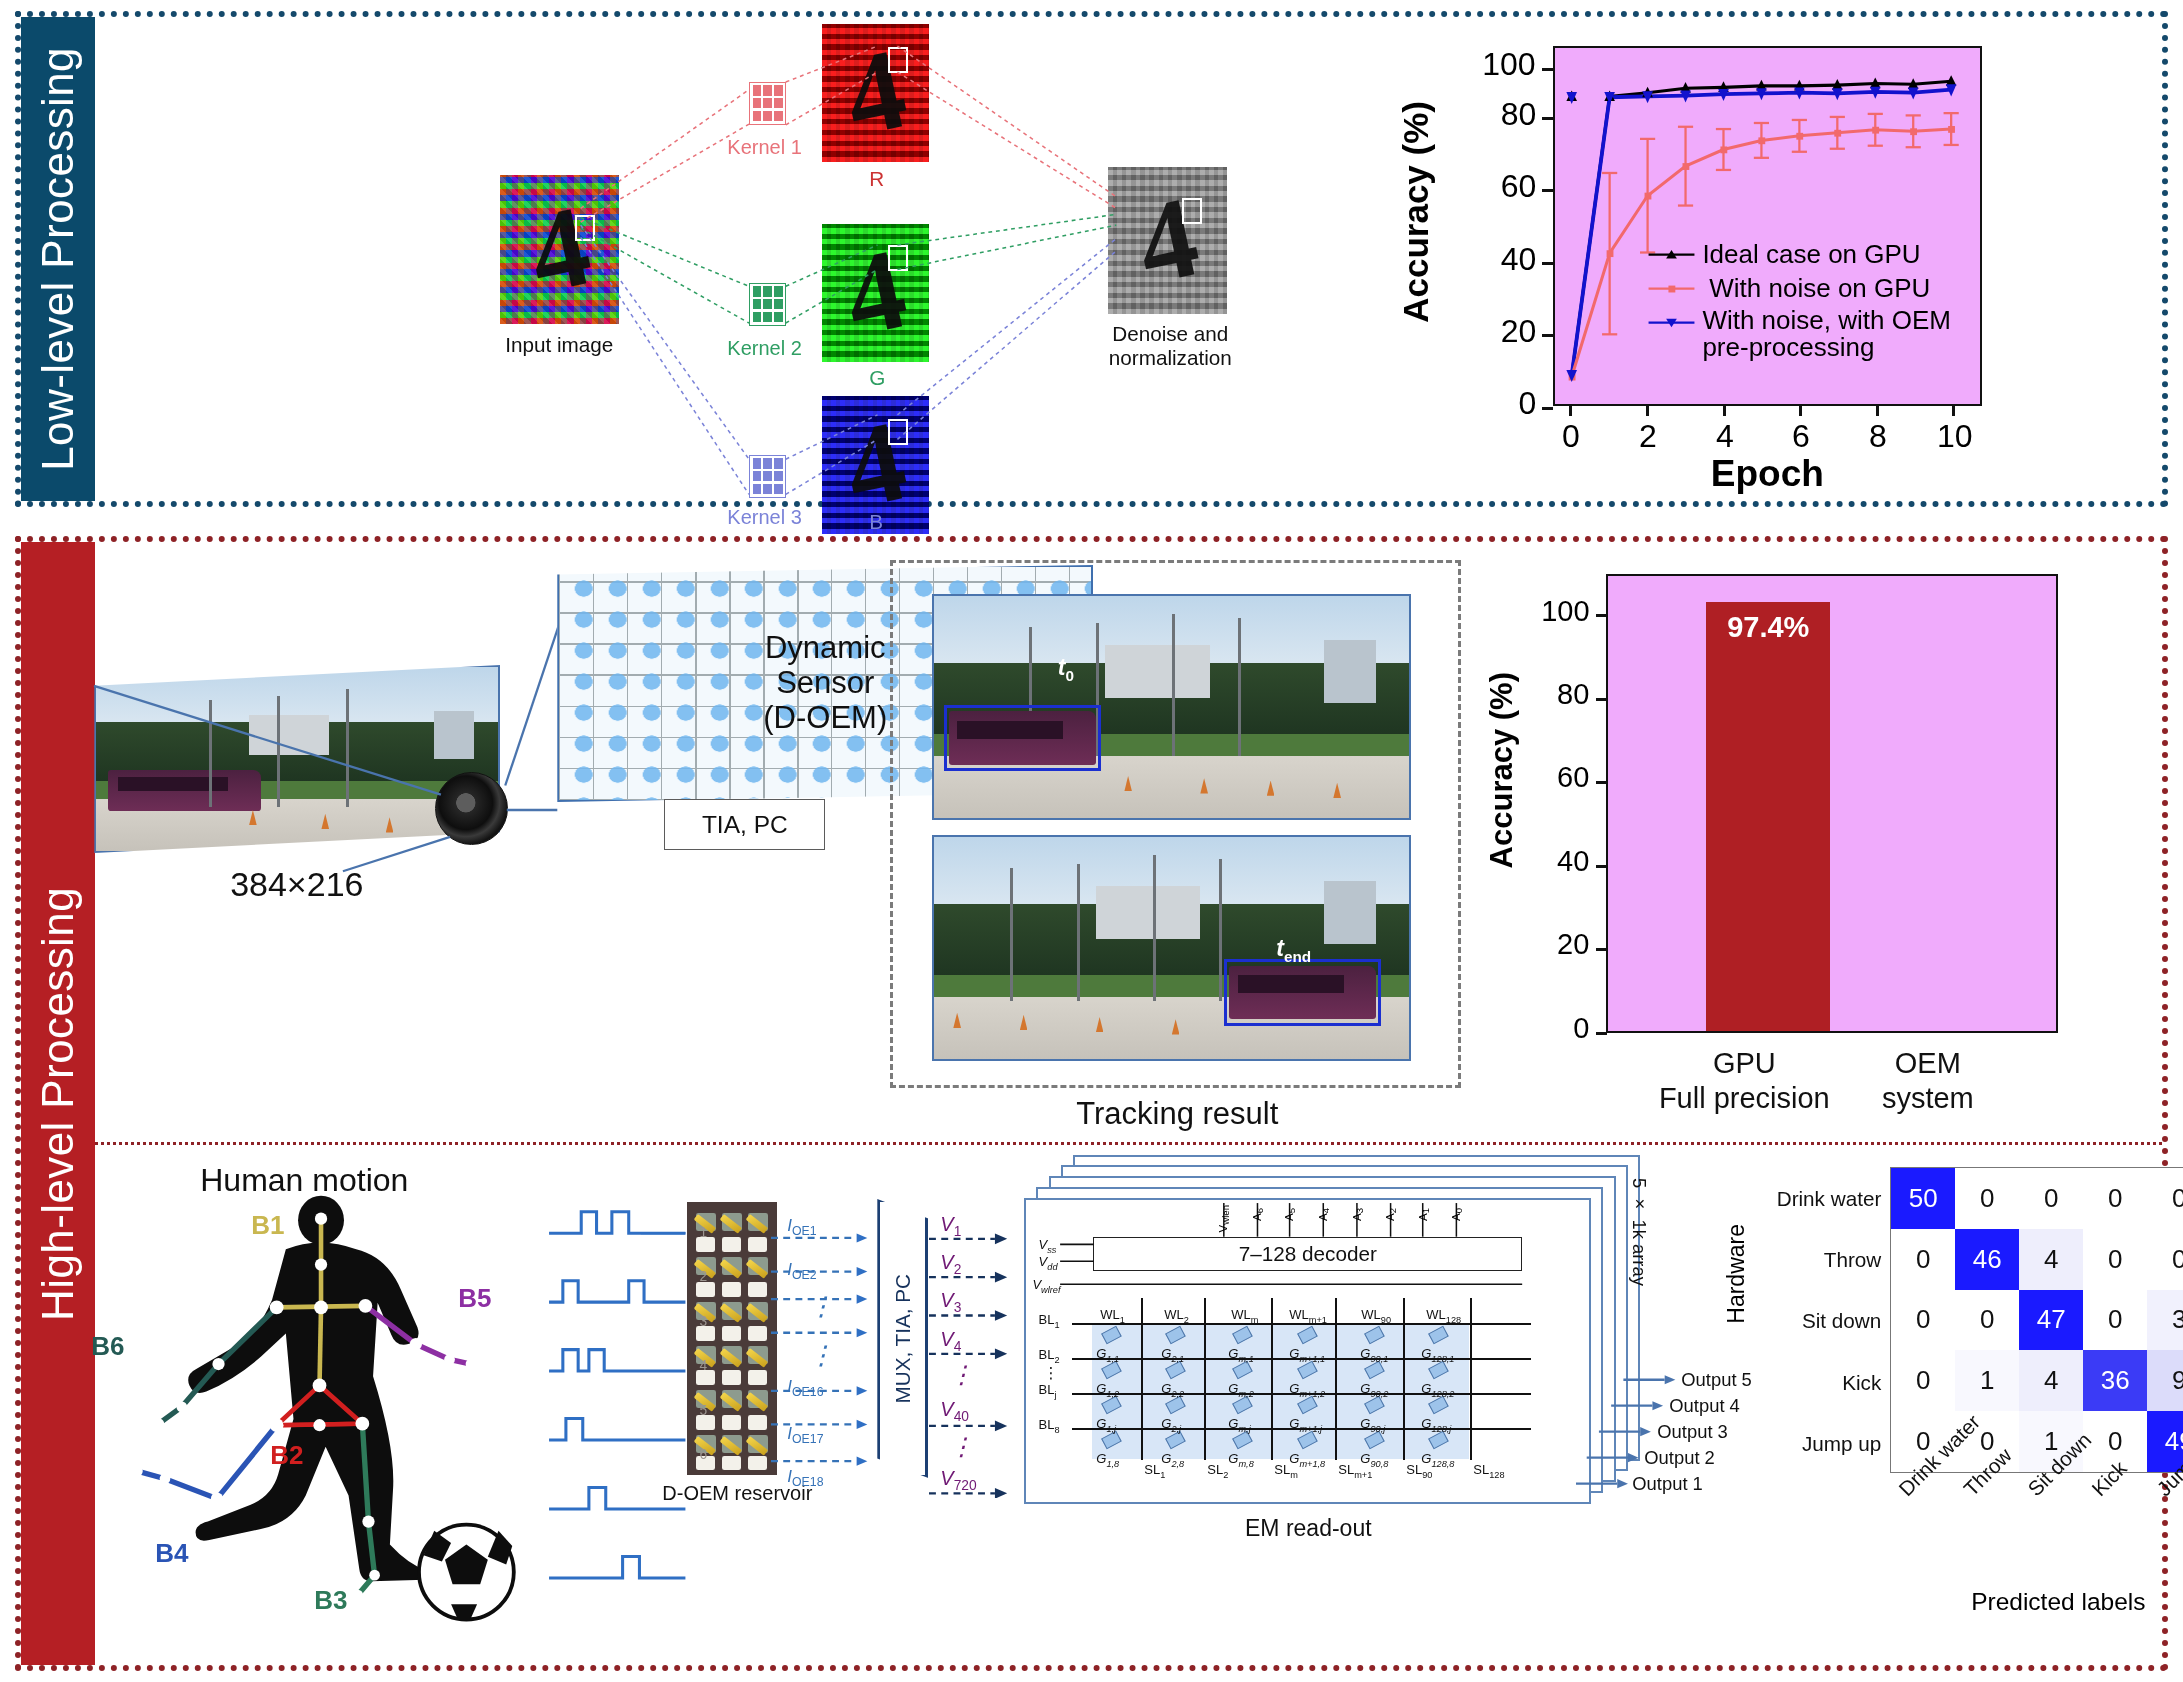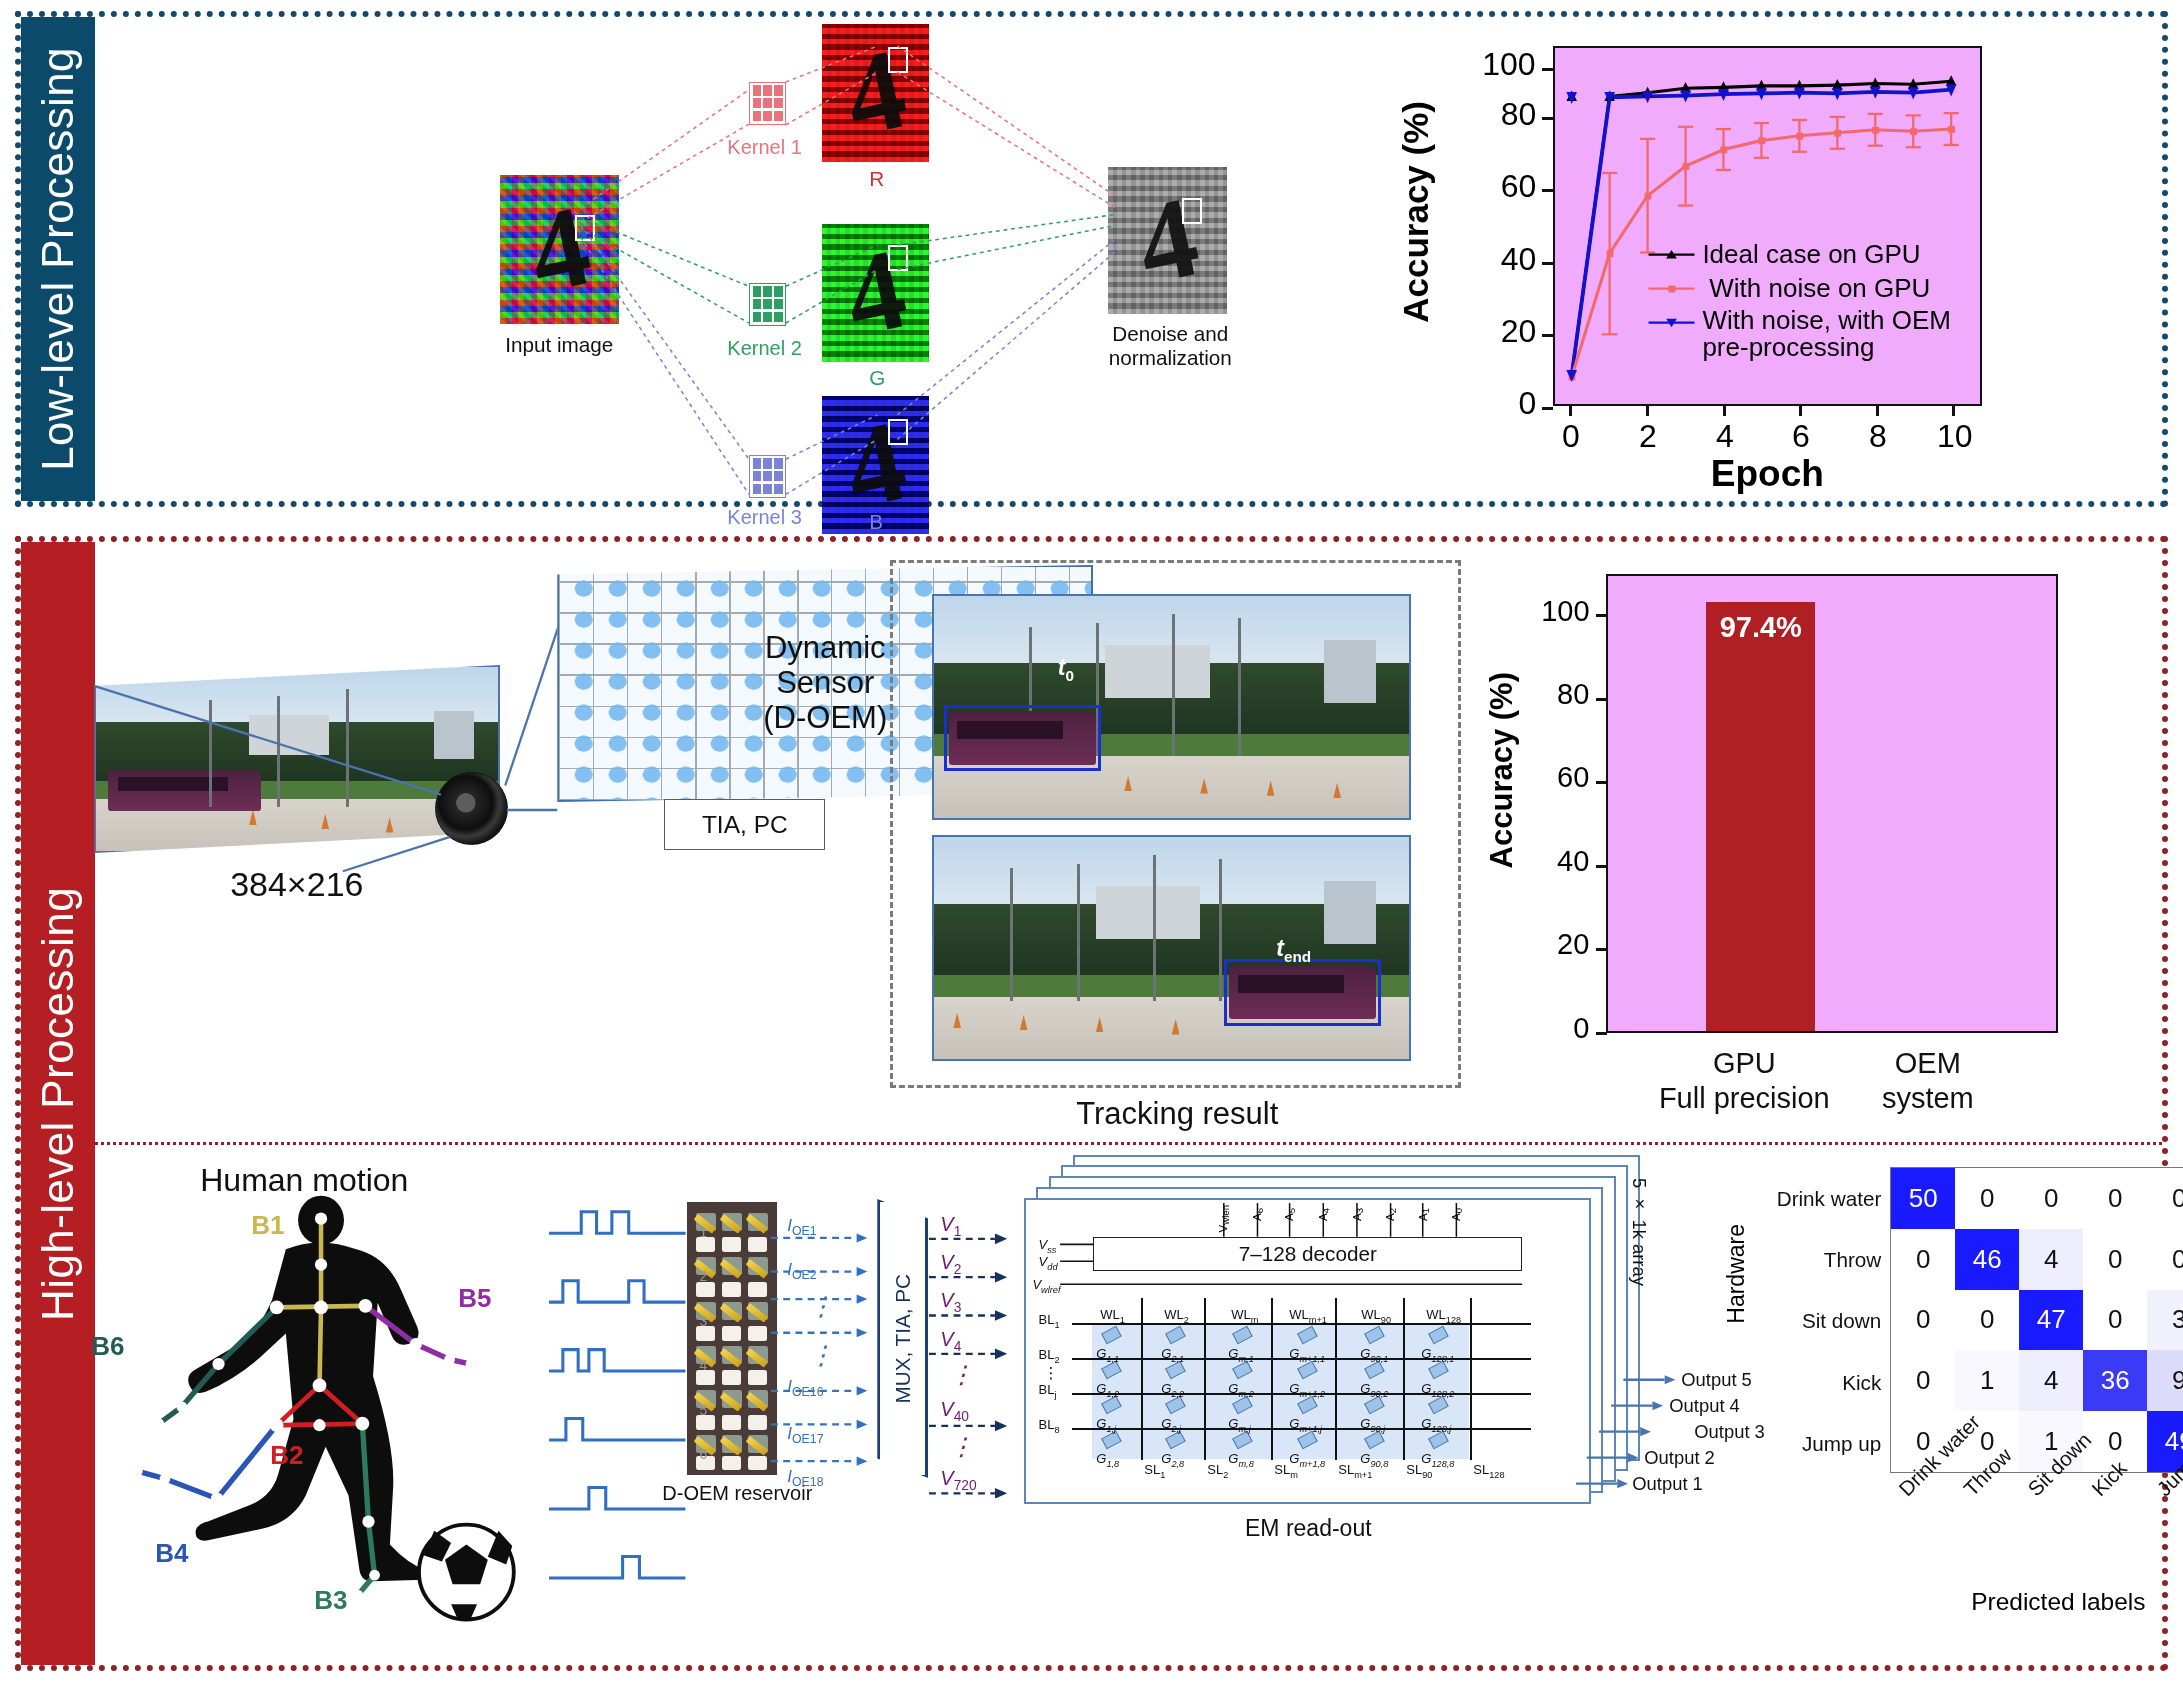--- a/index.html
+++ b/index.html
@@ -660,21 +660,21 @@
     </div>
 
     <div class="cap" style="left:980px; top:554px; width:352px; font-size:31px;">Tracking result</div>
 
     <div class="sub" style="left:1501px; top:15.3px; width:605px; height:567px;">
 
       <div class="axis-title" style="left:-38px; top:115px; width:268px; font-size:31px;
                   writing-mode:vertical-rl; transform:rotate(180deg); text-align:center;">Accuracy (%)</div>
 
       <div class="plotbox" style="left:84px; top:17px; width:452px; height:459px; border-width:2.3px;">
-        <div class="bar" style="left:98px; bottom:0; width:109px; height:94.3%; background:#af1f24;">
+        <div class="bar" style="left:98px; bottom:0; width:124px; height:94.3%; background:#af1f24;">
           <span class="val">97.4%</span>
         </div>
       </div>
 
       <div>
         <div class="tick" style="left:74px; top:475px; width:10.7px; height:2.3px;"></div>
         <div class="tick" style="left:74px; top:391px; width:10.7px; height:2.3px;"></div>
         <div class="tick" style="left:74px; top:308px; width:10.7px; height:2.3px;"></div>
         <div class="tick" style="left:74px; top:224px; width:10.7px; height:2.3px;"></div>
         <div class="tick" style="left:74px; top:141px; width:10.7px; height:2.3px;"></div>
@@ -1110,21 +1110,21 @@
       <g fill="#4a74ad">
         <polygon points="116,8 130,14 116,20"></polygon>
           <polygon points="100,42 114,48 100,54"></polygon>
         <polygon points="84,76 98,82 84,88"></polygon>
           <polygon points="68,110 82,116 68,122"></polygon>
         <polygon points="54,144 68,150 54,156"></polygon>
       </g>
     </svg>
     <div class="outlabel" style="left:1660px; top:827px;">Output 5</div>
     <div class="outlabel" style="left:1648px; top:853px;">Output 4</div>
-    <div class="outlabel" style="left:1636px; top:879px;margin-left:37px;">Output 3</div>
+    <div class="outlabel" style="left:1636px; top:879px;">Output 3</div>
     <div class="outlabel" style="left:1623px; top:905px;">Output 2</div>
     <div class="outlabel" style="left:1611px; top:931px;">Output 1</div>
 
     <div class="sub" style="left:1731px; top:605px; width:429px; height:505px;">
 
       <div class="axis-title" style="left:-29px; top:77px; width:199px; font-size:23px; font-weight:normal;
                   writing-mode:vertical-rl; transform:rotate(180deg); text-align:center;">Hardware</div>
 
       <div class="cm" style="left:138px; top:20px; width:322px; height:306px;">
         <div class="cell hi" style="background:#1a1aff;">50</div>

